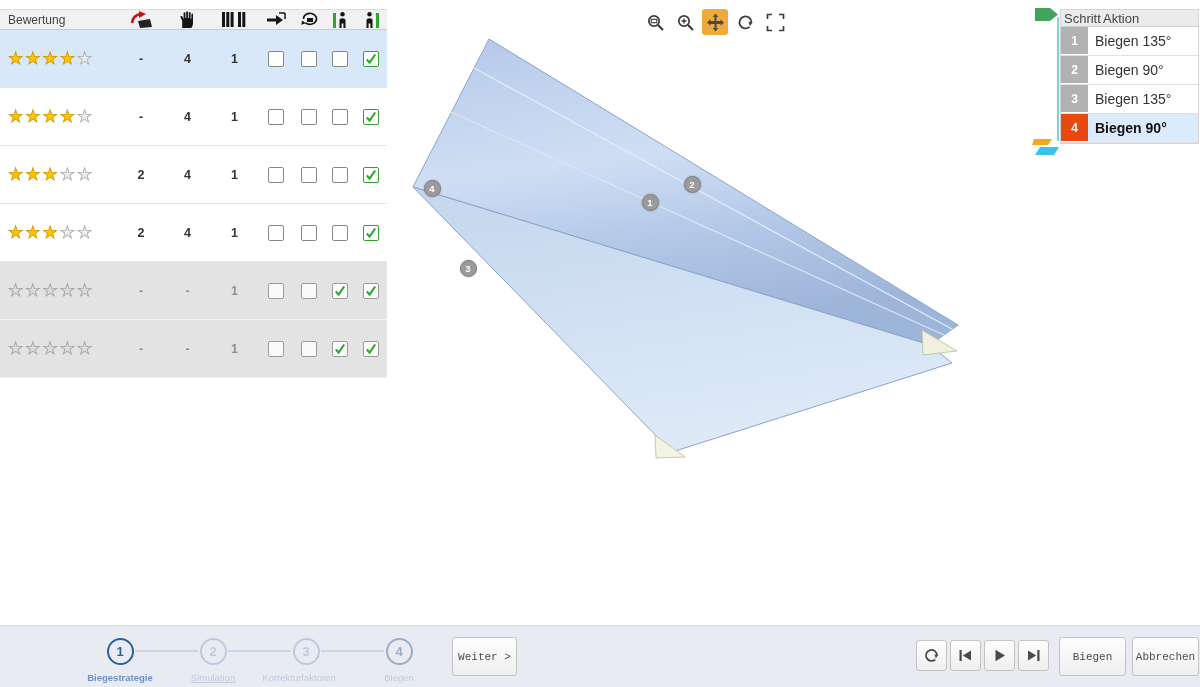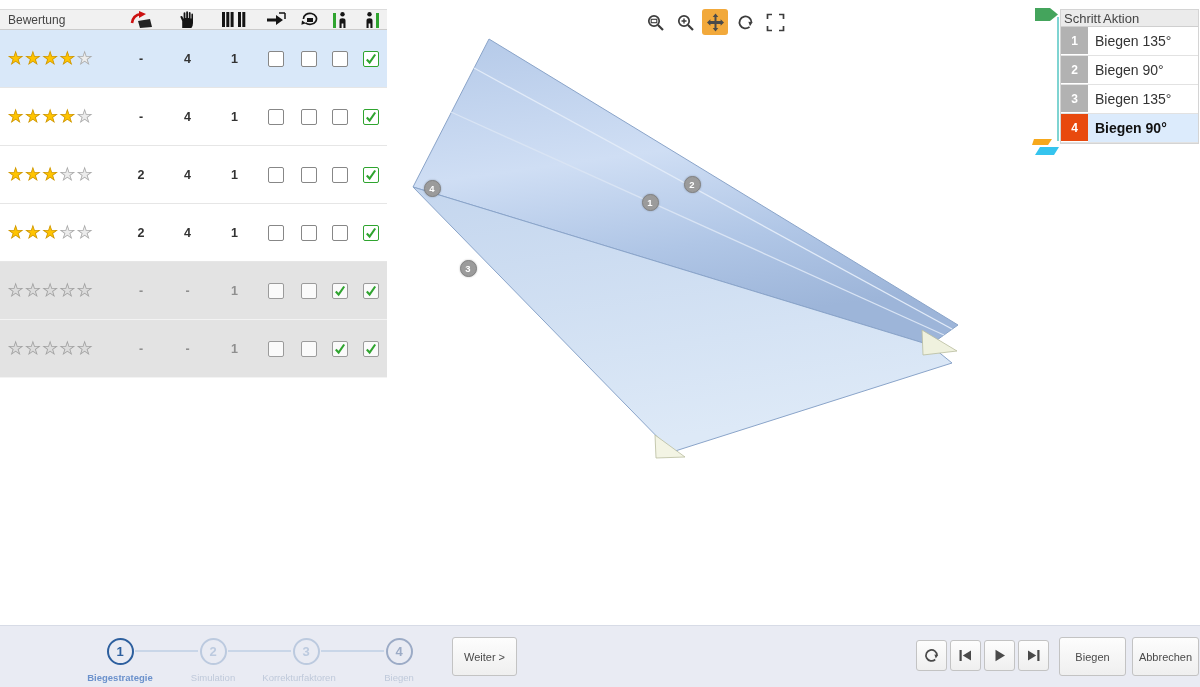--- a/index.html
+++ b/index.html
@@ -49,21 +49,21 @@
   
   .bottombar { position:absolute; left:0; top:625px; width:1200px; height:62px; background:#e9ebf3; border-top:1px solid #d7dbe6; }
   .wiz { position:absolute; left:93px; top:631px; width:330px; height:54px; }
   .wcirc { position:absolute; top:6.5px; width:27px; height:27px; border-radius:50%; border:2px solid #bccadf; color:#bccadf; display:flex; align-items:center; justify-content:center; font-size:13px; font-weight:bold; cursor:pointer; background:transparent; }
   .wcirc.active { border-color:#2d5f9e; color:#2d5f9e; border-width:2.5px; }
   .wcirc.end { border-color:#9cabc6; color:#9cabc6; }
   .wline { position:absolute; top:19px; height:2px; background:#c9d6e8; }
   .wlabel { position:absolute; top:41px; width:110px; text-align:center; font-size:9.5px; color:#bfc9da; }
   .wlabel.active { color:#6b91cc;font-weight:bold; }
 
-  .btn { position:absolute; background:linear-gradient(#fdfdfd,#efefef); border:1px solid #c3c3c3; border-radius:3px; font-size:11px; color:#4a4a4a; display:flex; align-items:center; justify-content:center; cursor:pointer; font-family:Liberation Sans, sans-serif; }
+  .btn { position:absolute; background:linear-gradient(#fdfdfd,#efefef); border:1px solid #c3c3c3; border-radius:3px; font-size:11px; color:#4a4a4a; display:flex; align-items:center; justify-content:center; cursor:pointer; font-family:Liberation Mono, monospace; }
 
   .slider-wrap { position:absolute; left:545px; top:640px; width:132px; height:34px; }
   .track { position:absolute; left:0; top:12px; width:132px; height:2px; background:#bfbfbf; cursor:pointer; }
   .tick { position:absolute; top:8px; width:1px; height:9px; background:#c2c2c2; }
   .t1{left:2px} .t2{left:130px}
   .handle { position:absolute; left:33px; top:6px; width:13px; height:13px; border-radius:50%; background:linear-gradient(#fcfcfc,#e6e6e6); border:1px solid #909090; box-shadow:0 1px 1px rgba(0,0,0,.18); cursor:grab; }
   .slabel { position:absolute; left:0; top:22px; width:132px; text-align:center; font-size:10px; color:#4a4a4a; }
 
   .playback { position:absolute; left:916px; top:640px; display:flex; gap:3px; }
   .pbtn { width:31px; height:31px; background:linear-gradient(#fdfdfd,#efefef); border:1px solid #c3c3c3; border-radius:3px; display:flex; align-items:center; justify-content:center; cursor:pointer; }
@@ -452,21 +452,21 @@
     <polygon points="8,9 27,9 22,17 3,17" fill="#35c4ee"></polygon>
   </svg>
 
   <div class="bottombar"></div>
   <div class="wiz" id="wizard">
       <div class="wline" style="left: 42px; width: 63px;"></div>
       <div class="wcirc active" style="left: 13.5px;">1</div>
       <div class="wlabel active" style="left: -28px;">Biegestrategie</div>
       <div class="wline" style="left: 135px; width: 63px;"></div>
       <div class="wcirc pending" style="left: 106.5px;">2</div>
-      <div class="wlabel pending" style="left: 65px;">Simulation</div>
+      <div class="wlabel pending" style="left: 65px; text-decoration: underline;">Simulation</div>
       <div class="wline" style="left: 228px; width: 63px;"></div>
       <div class="wcirc pending" style="left: 199.5px;">3</div>
       <div class="wlabel pending" style="left: 151px;">Korrekturfaktoren</div>
       <div class="wcirc end" style="left: 292.5px;">4</div>
       <div class="wlabel end" style="left: 251px;">Biegen</div>
     </div>
 
   <button class="btn" style="left:452px;top:637px;width:65px;height:39px">Weiter &gt;</button>
 
 

